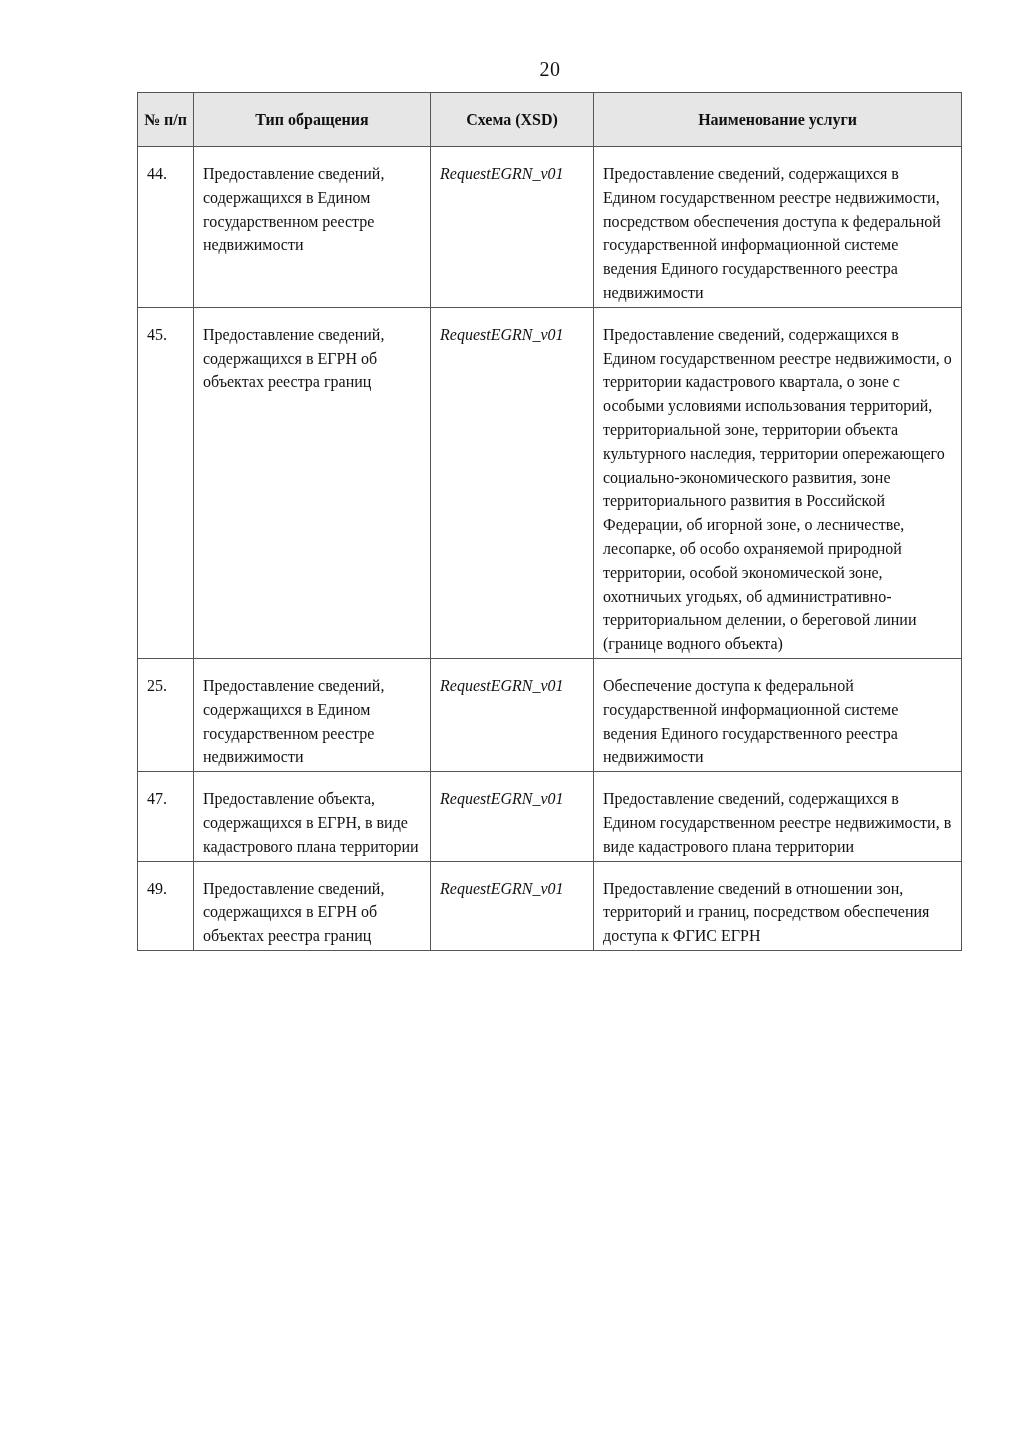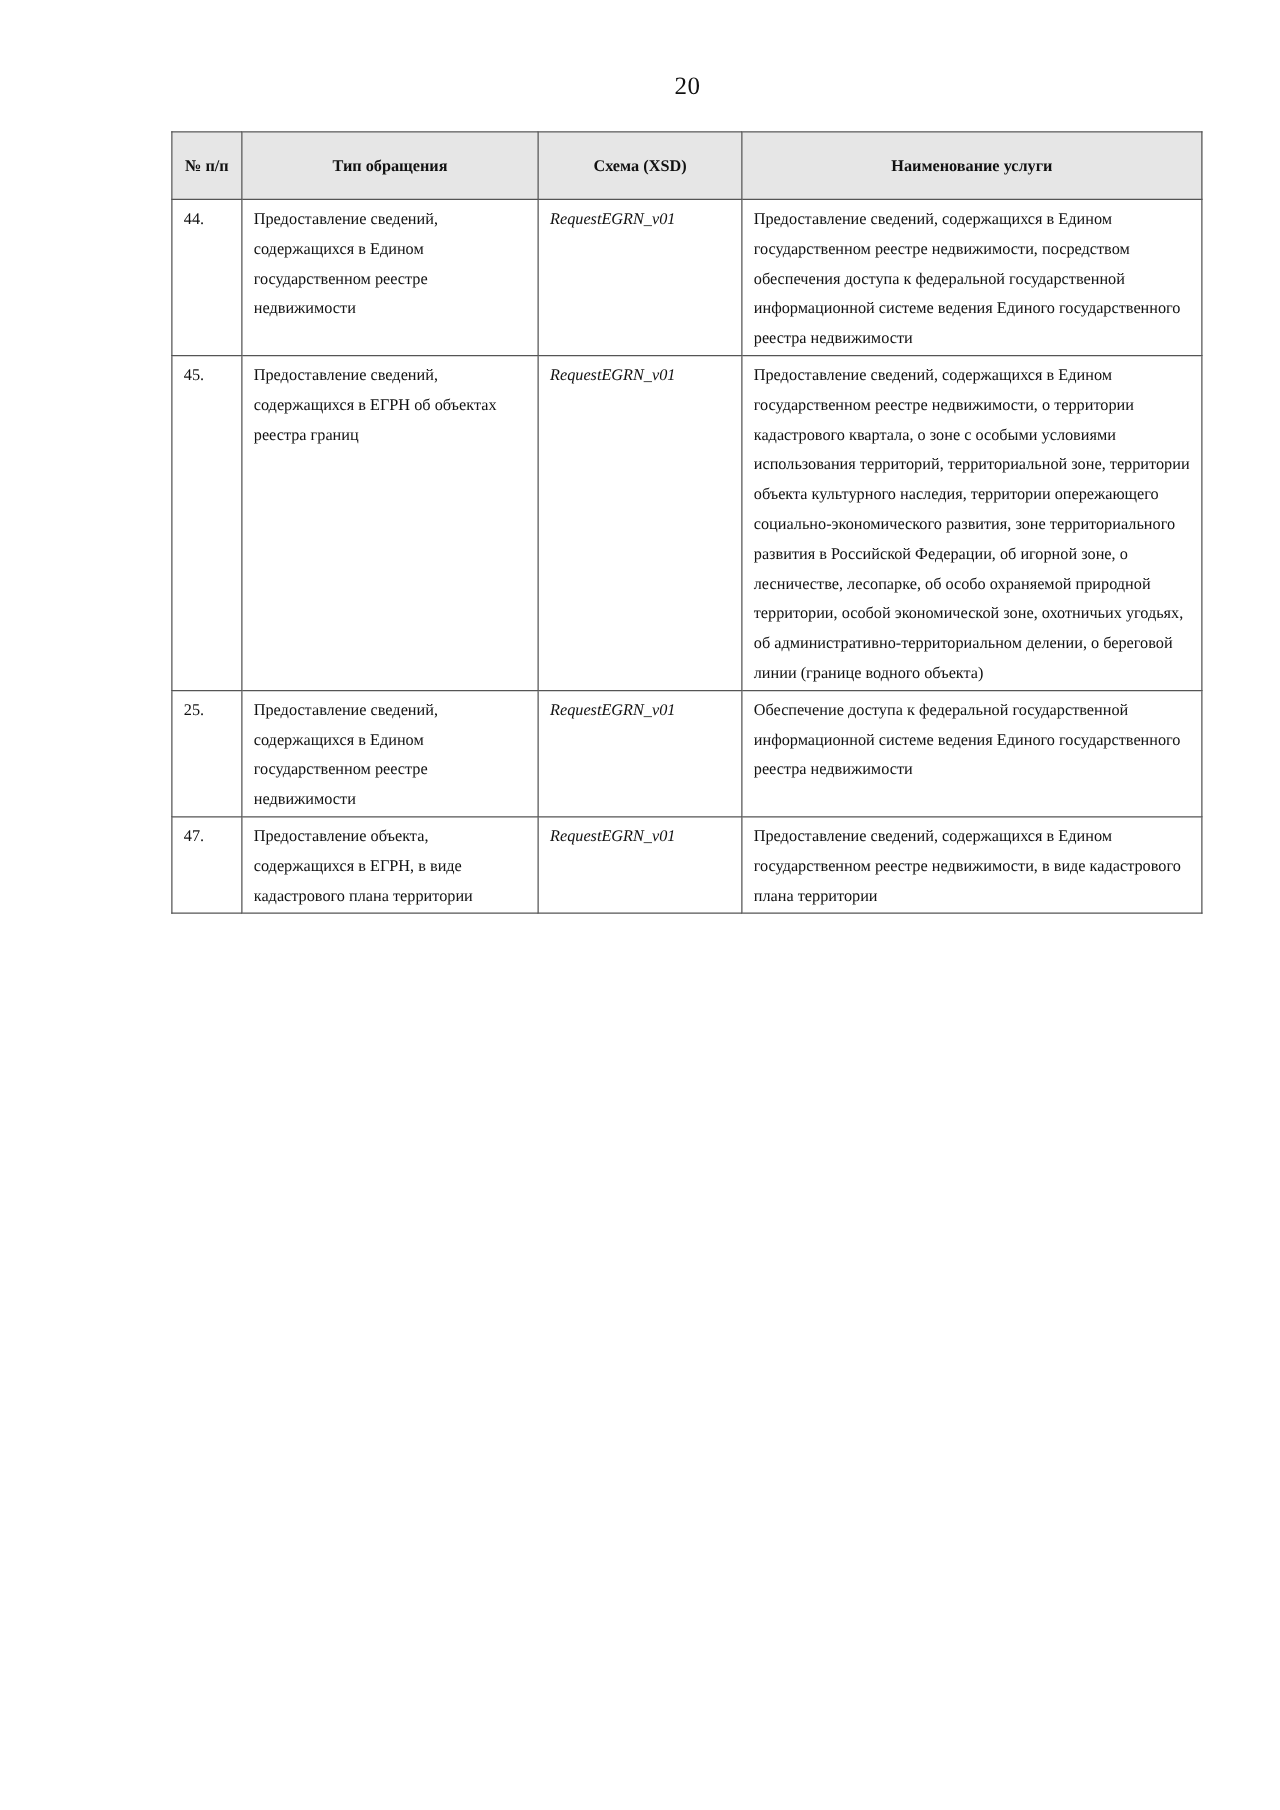--- a/index.html
+++ b/index.html
@@ -5,27 +5,27 @@
     html, body { margin: 0; padding: 0; background: #ffffff; }
     body {
       width: 1024px; height: 1448px; position: relative; overflow: hidden;
       font-family: "Liberation Serif", serif; color: #111111;
     }
     .page-number {
       position: absolute; top: 58px; left: 0; width: 1100px;
       text-align: center; font-size: 20px; letter-spacing: 0.5px;
     }
     table.services {
-      position: absolute; top: 105px; left: 137px;
+      position: absolute; top: 92px; left: 137px;
       width: 824px; border-collapse: collapse; table-layout: fixed;
-      font-size: 13px; line-height: 23.8px;
+      font-size: 16px; line-height: 23.8px;
     }
     table.services th, table.services td {
       border: 1.3px solid #555555; vertical-align: top;
-      padding: 3px 8px 2px 9px; text-align: left;
+      padding: 15px 8px 2px 9px; text-align: left;
     }
     table.services th {
       background: #e6e6e6; font-weight: bold; text-align: center;
       vertical-align: middle; height: 49px; padding: 2px 4px; line-height: 23px;
     }
     col.c-num { width: 56px; }
     col.c-type { width: 237px; }
     col.c-schema { width: 163px; }
     col.c-name { width: 368px; }
     td.num { padding-left: 12px; padding-right: 4px; }
@@ -70,14 +70,20 @@
       <td>Предоставление сведений, содержащихся в Едином государственном реестре недвижимости</td>
       <td class="schema">RequestEGRN_v01</td>
       <td class="name">Обеспечение доступа к федеральной государственной информационной системе ведения Единого государственного реестра недвижимости</td>
     </tr>
     <tr>
       <td class="num">47.</td>
       <td>Предоставление объекта, содержащихся в ЕГРН, в виде кадастрового плана территории</td>
       <td class="schema">RequestEGRN_v01</td>
       <td class="name">Предоставление сведений, содержащихся в Едином государственном реестре недвижимости, в виде кадастрового плана территории</td>
     </tr>
+    <tr>
+      <td class="num">49.</td>
+      <td>Предоставление сведений, содержащихся в ЕГРН об объектах реестра границ</td>
+      <td class="schema">RequestEGRN_v01</td>
+      <td class="name">Предоставление сведений в отношении зон, территорий и границ, посредством обеспечения доступа к ФГИС ЕГРН</td>
+    </tr>
   </tbody>
 </table>
 
 </body></html>

